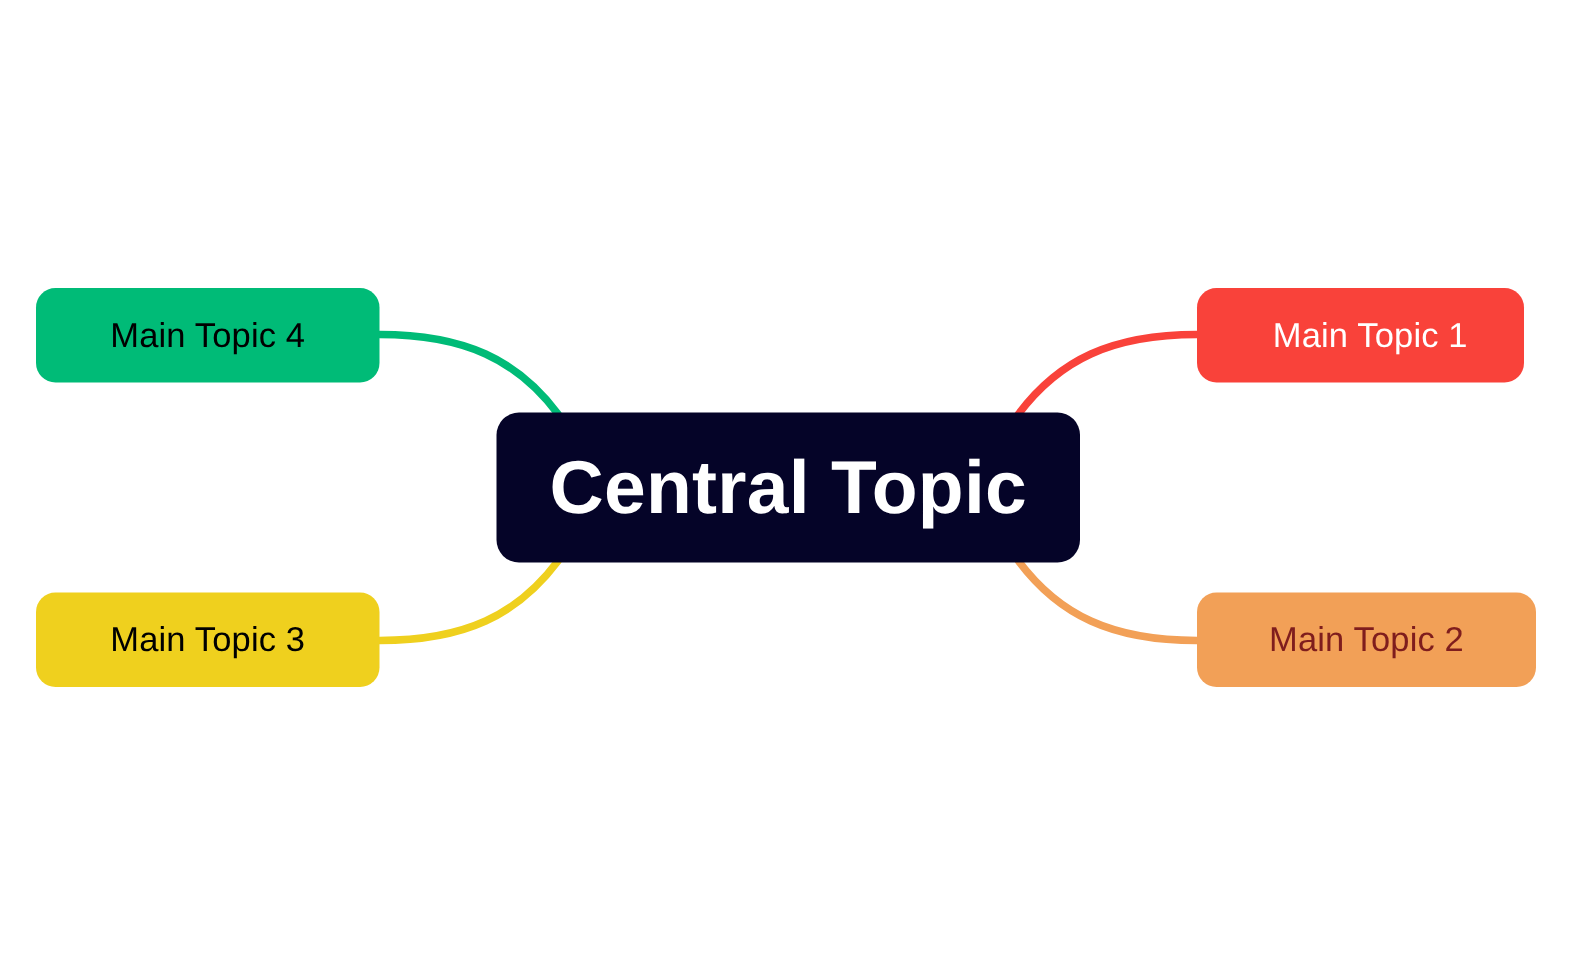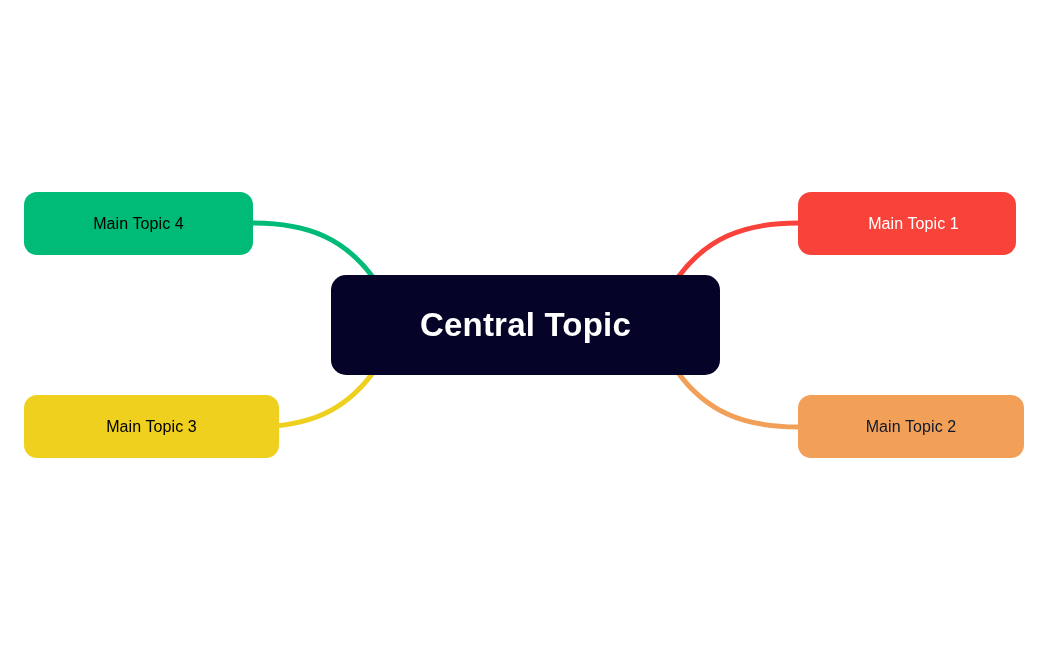--- a/index.html
+++ b/index.html
@@ -41,38 +41,38 @@
     left: 331px;
     top: 275px;
     width: 389px;
     height: 100px;
     border-radius: 15px;
     background: #050428;
     z-index: 3;
   }
   .node-central .node-label {
     color: #ffffff;
-    font-size: 33px;
+    font-size: 50px;
     font-weight: 700;
     letter-spacing: 0.2px;
   }
   .node-branch {
     height: 63px;
     border-radius: 13px;
     z-index: 3;
     padding: 0 18px;
   }
   .node-branch .node-label {
-    font-size: 16px;
+    font-size: 23px;
     font-weight: 500;
     letter-spacing: 0.1px;
   }
   .node-topic1 { left: 798px;  top: 192px; width: 218px; }
   .node-topic2 { left: 798px;  top: 395px; width: 226px; }
-  .node-topic3 { left: 24px;   top: 395px; width: 255px; text-align: right; }
+  .node-topic3 { left: 24px;   top: 395px; width: 229px; text-align: right; }
   .node-topic4 { left: 24px;   top: 192px; width: 229px; }
 </style>
 </head>
 <body>
 
 <div id="canvas" style="background: rgb(255, 255, 255);">
 
   <svg id="connector-layer" viewBox="0 0 1050 650" width="1050" height="650">
     <path d="M 253 223 C 310 223, 345 240, 372 276" fill="none" stroke="#00BB77" stroke-width="5" stroke-linecap="round"></path>
     <path d="M 798 223 C 741 223, 706 240, 679 276" fill="none" stroke="#F9423A" stroke-width="5" stroke-linecap="round"></path>
@@ -82,21 +82,21 @@
 
   <div class="node node-central" style="background: rgb(5, 4, 40);">
     <span class="node-label" style="color: rgb(255, 255, 255);">Central Topic</span>
   </div>
 
   <div class="node node-branch node-topic1" style="background: rgb(249, 66, 58);">
     <span class="node-label" style="color: rgb(255, 255, 255); margin-left: 13px;">Main Topic 1</span>
   </div>
 
   <div class="node node-branch node-topic2" style="background: rgb(242, 160, 87);">
-    <span class="node-label" style="color: #0f172a;">Main Topic 2</span>
+    <span class="node-label" style="color: #7f1d1d;">Main Topic 2</span>
   </div>
 
   <div class="node node-branch node-topic3" style="background: rgb(239, 208, 30);">
     <span class="node-label" style="color: rgb(0, 0, 0);">Main Topic 3</span>
   </div>
 
   <div class="node node-branch node-topic4" style="background: rgb(0, 187, 119);">
     <span class="node-label" style="color: rgb(0, 0, 0);">Main Topic 4</span>
   </div>
 

